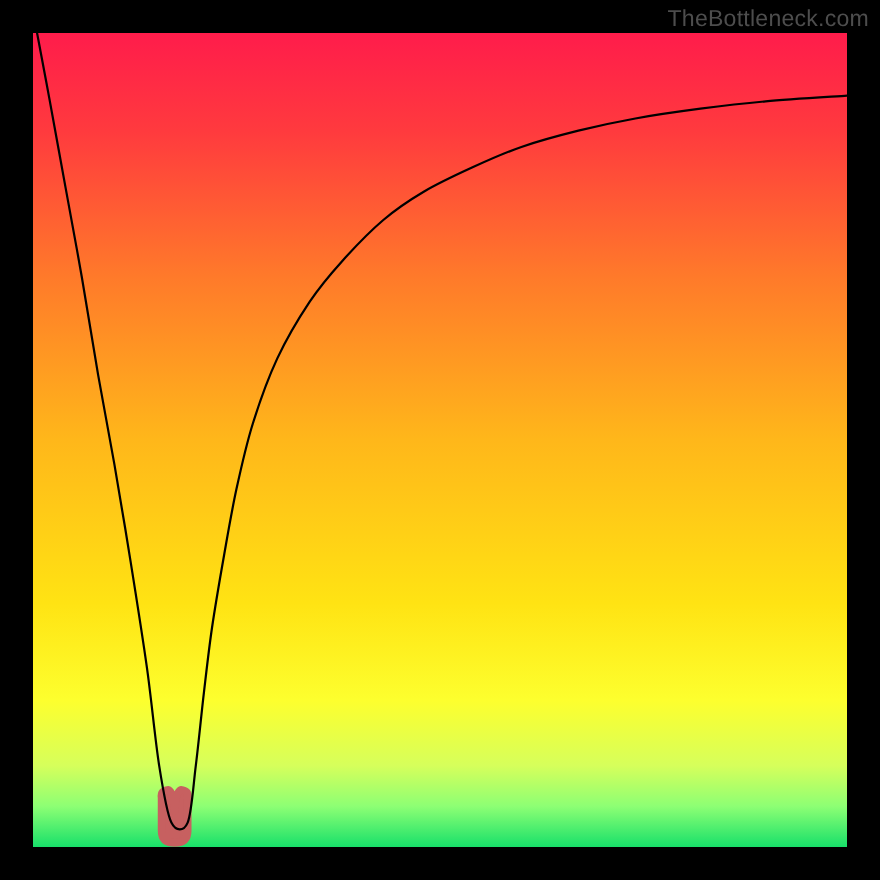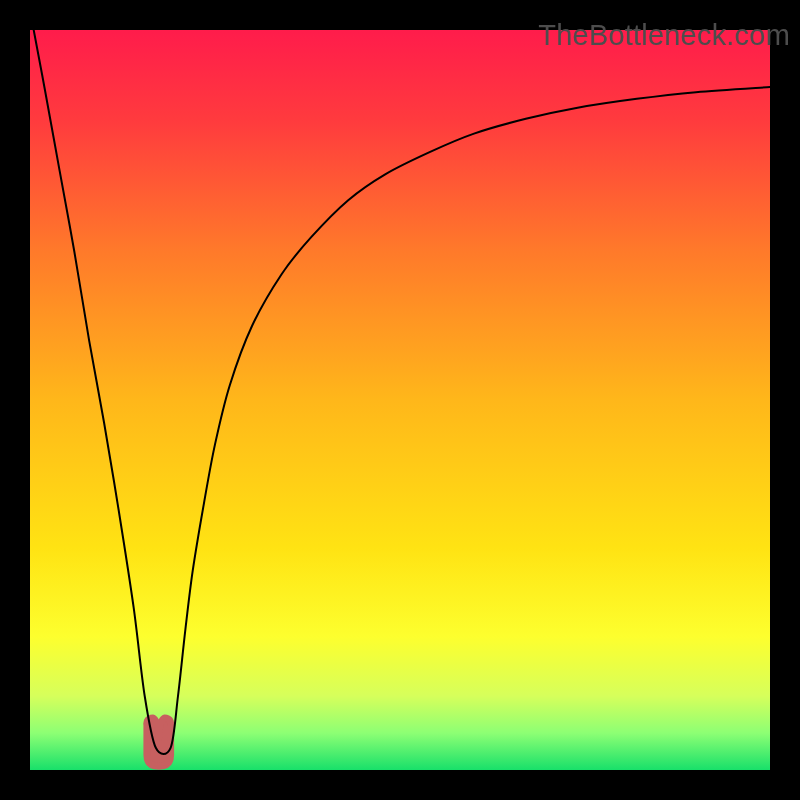--- a/index.html
+++ b/index.html
@@ -20,24 +20,24 @@
   .plot-area {
     position: absolute;
     top: 30px;
     left: 30px;
     width: 740px;
     height: 740px;
     overflow: hidden;
   }
   .watermark {
     position: absolute;
-    top: 19px;
+    top: 6px;
     right: 10px;
     color: #4d4d4d;
-    font-size: 29px;
+    font-size: 21px;
     font-weight: 500;
     letter-spacing: 0.2px;
     z-index: 10;
   }
   svg { display: block; }
 </style>
 </head>
 <body>
 
 <div class="frame">

